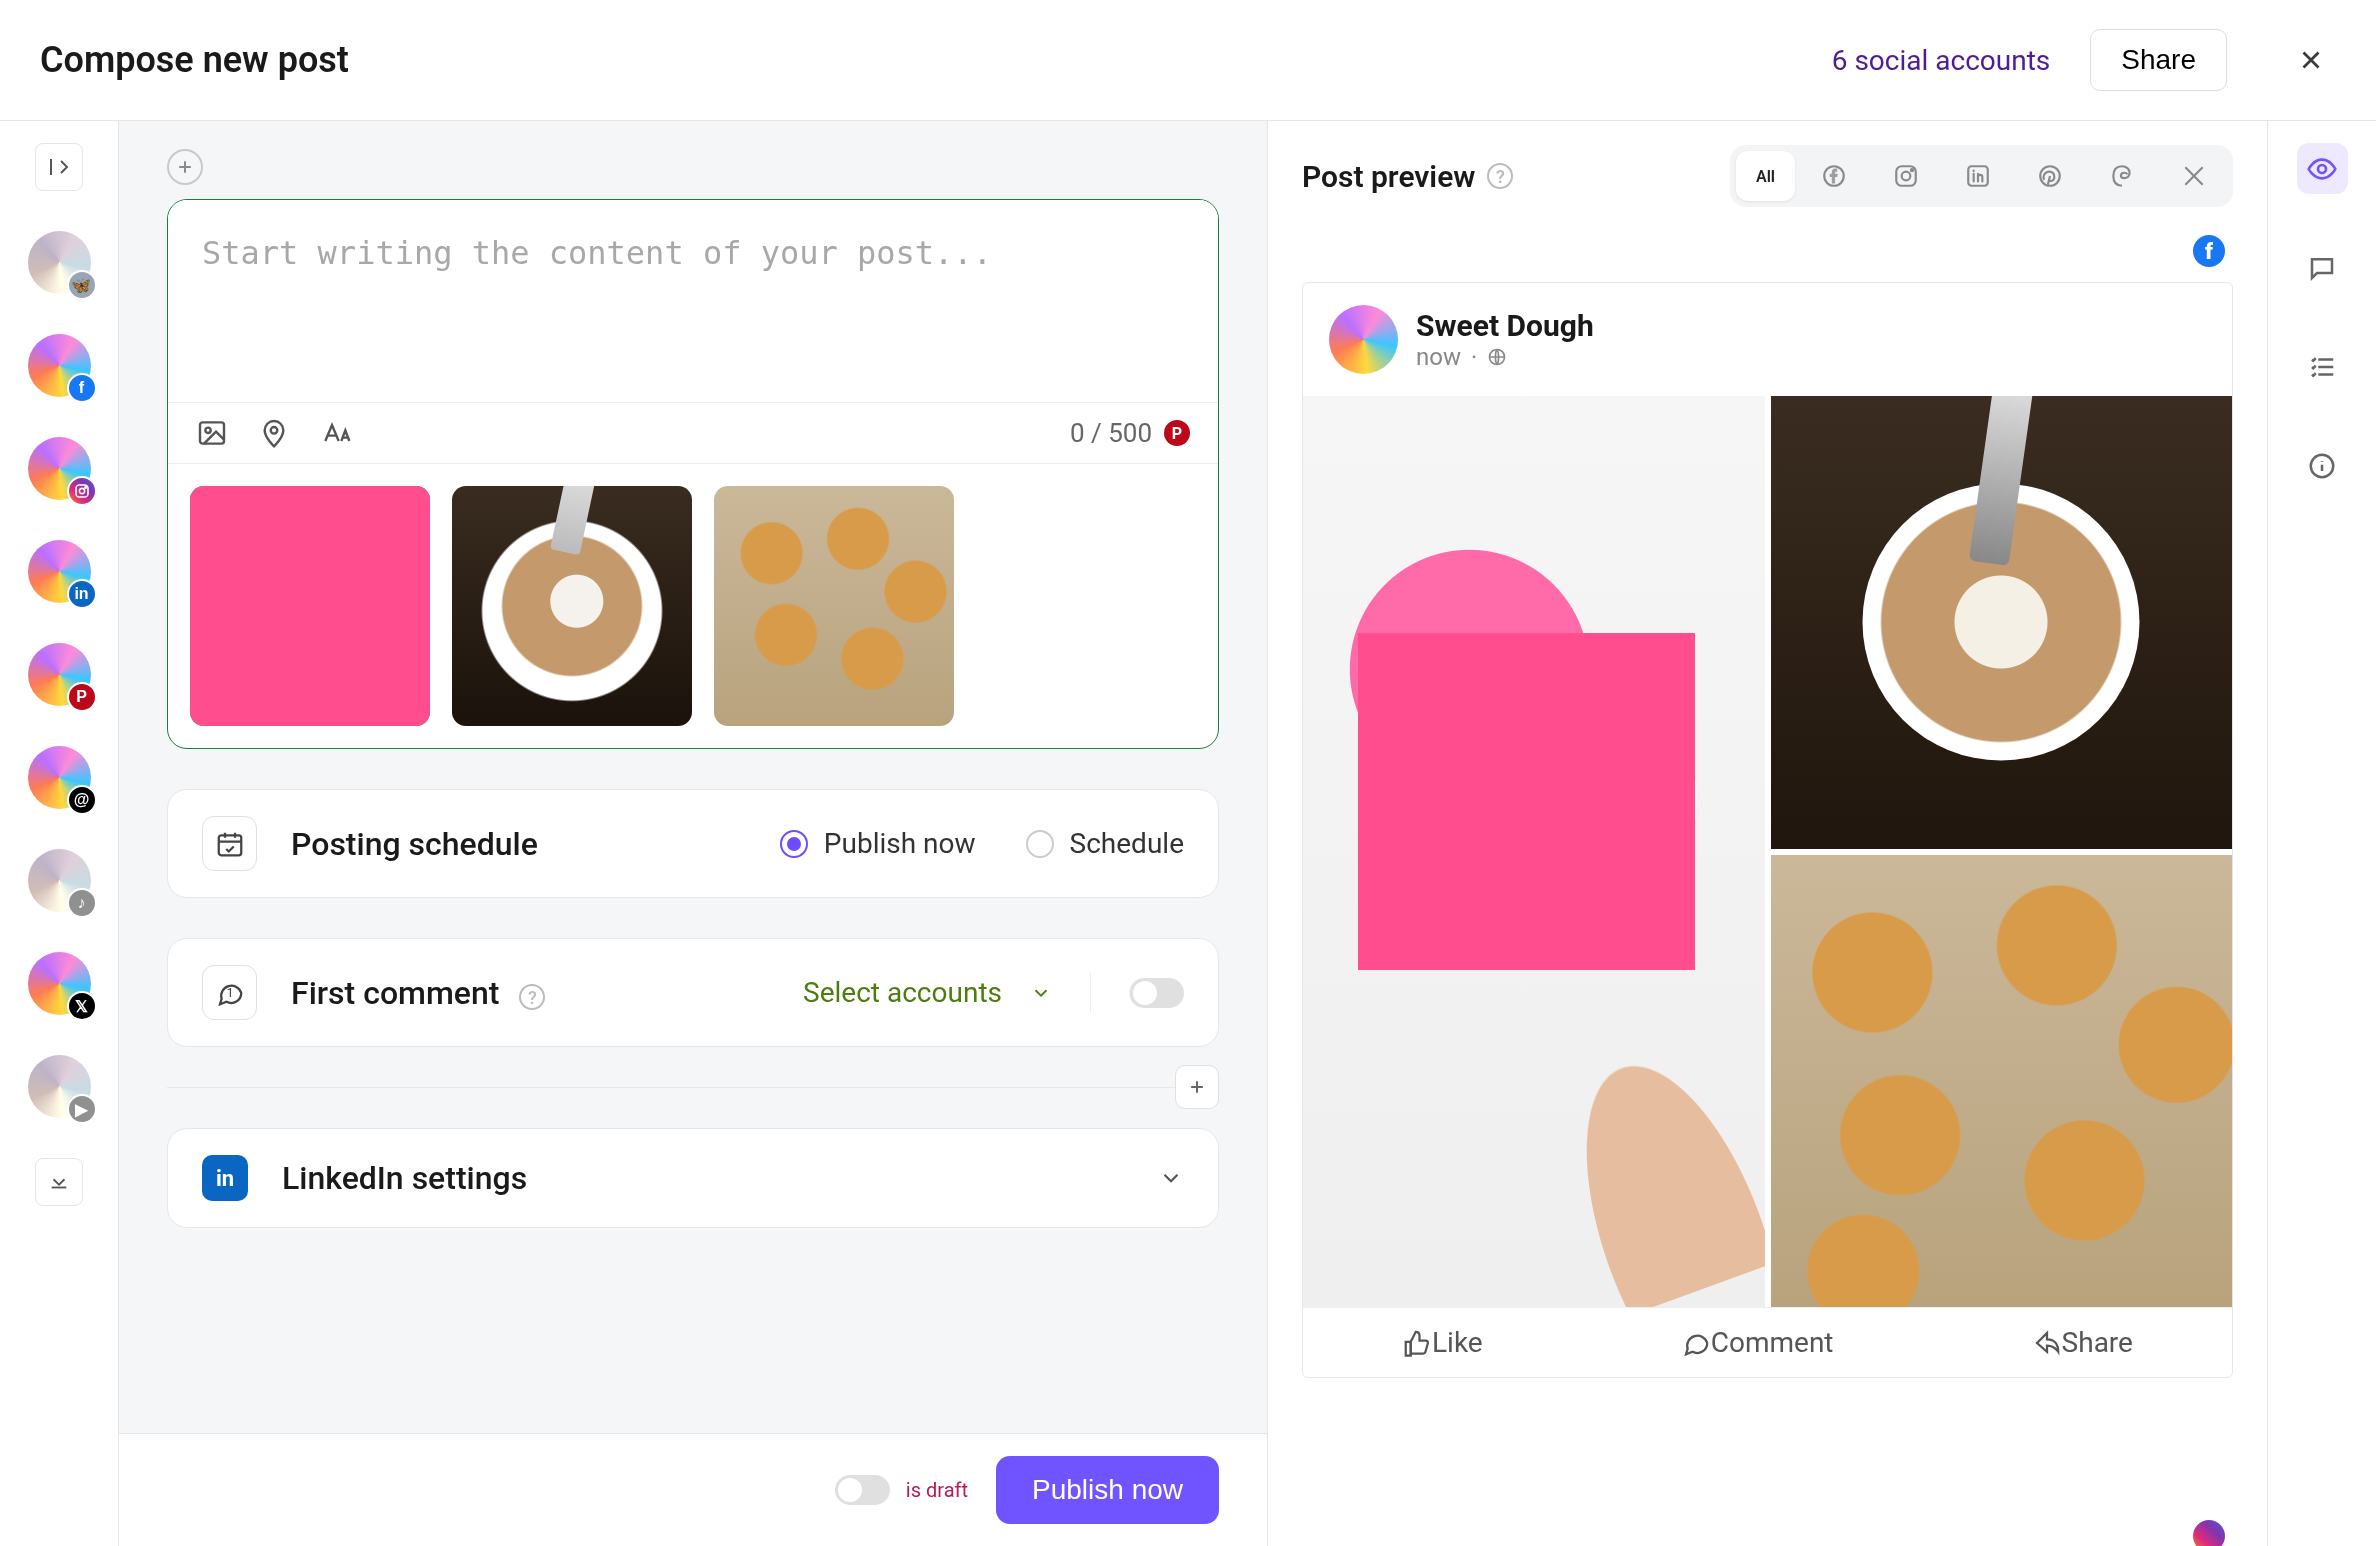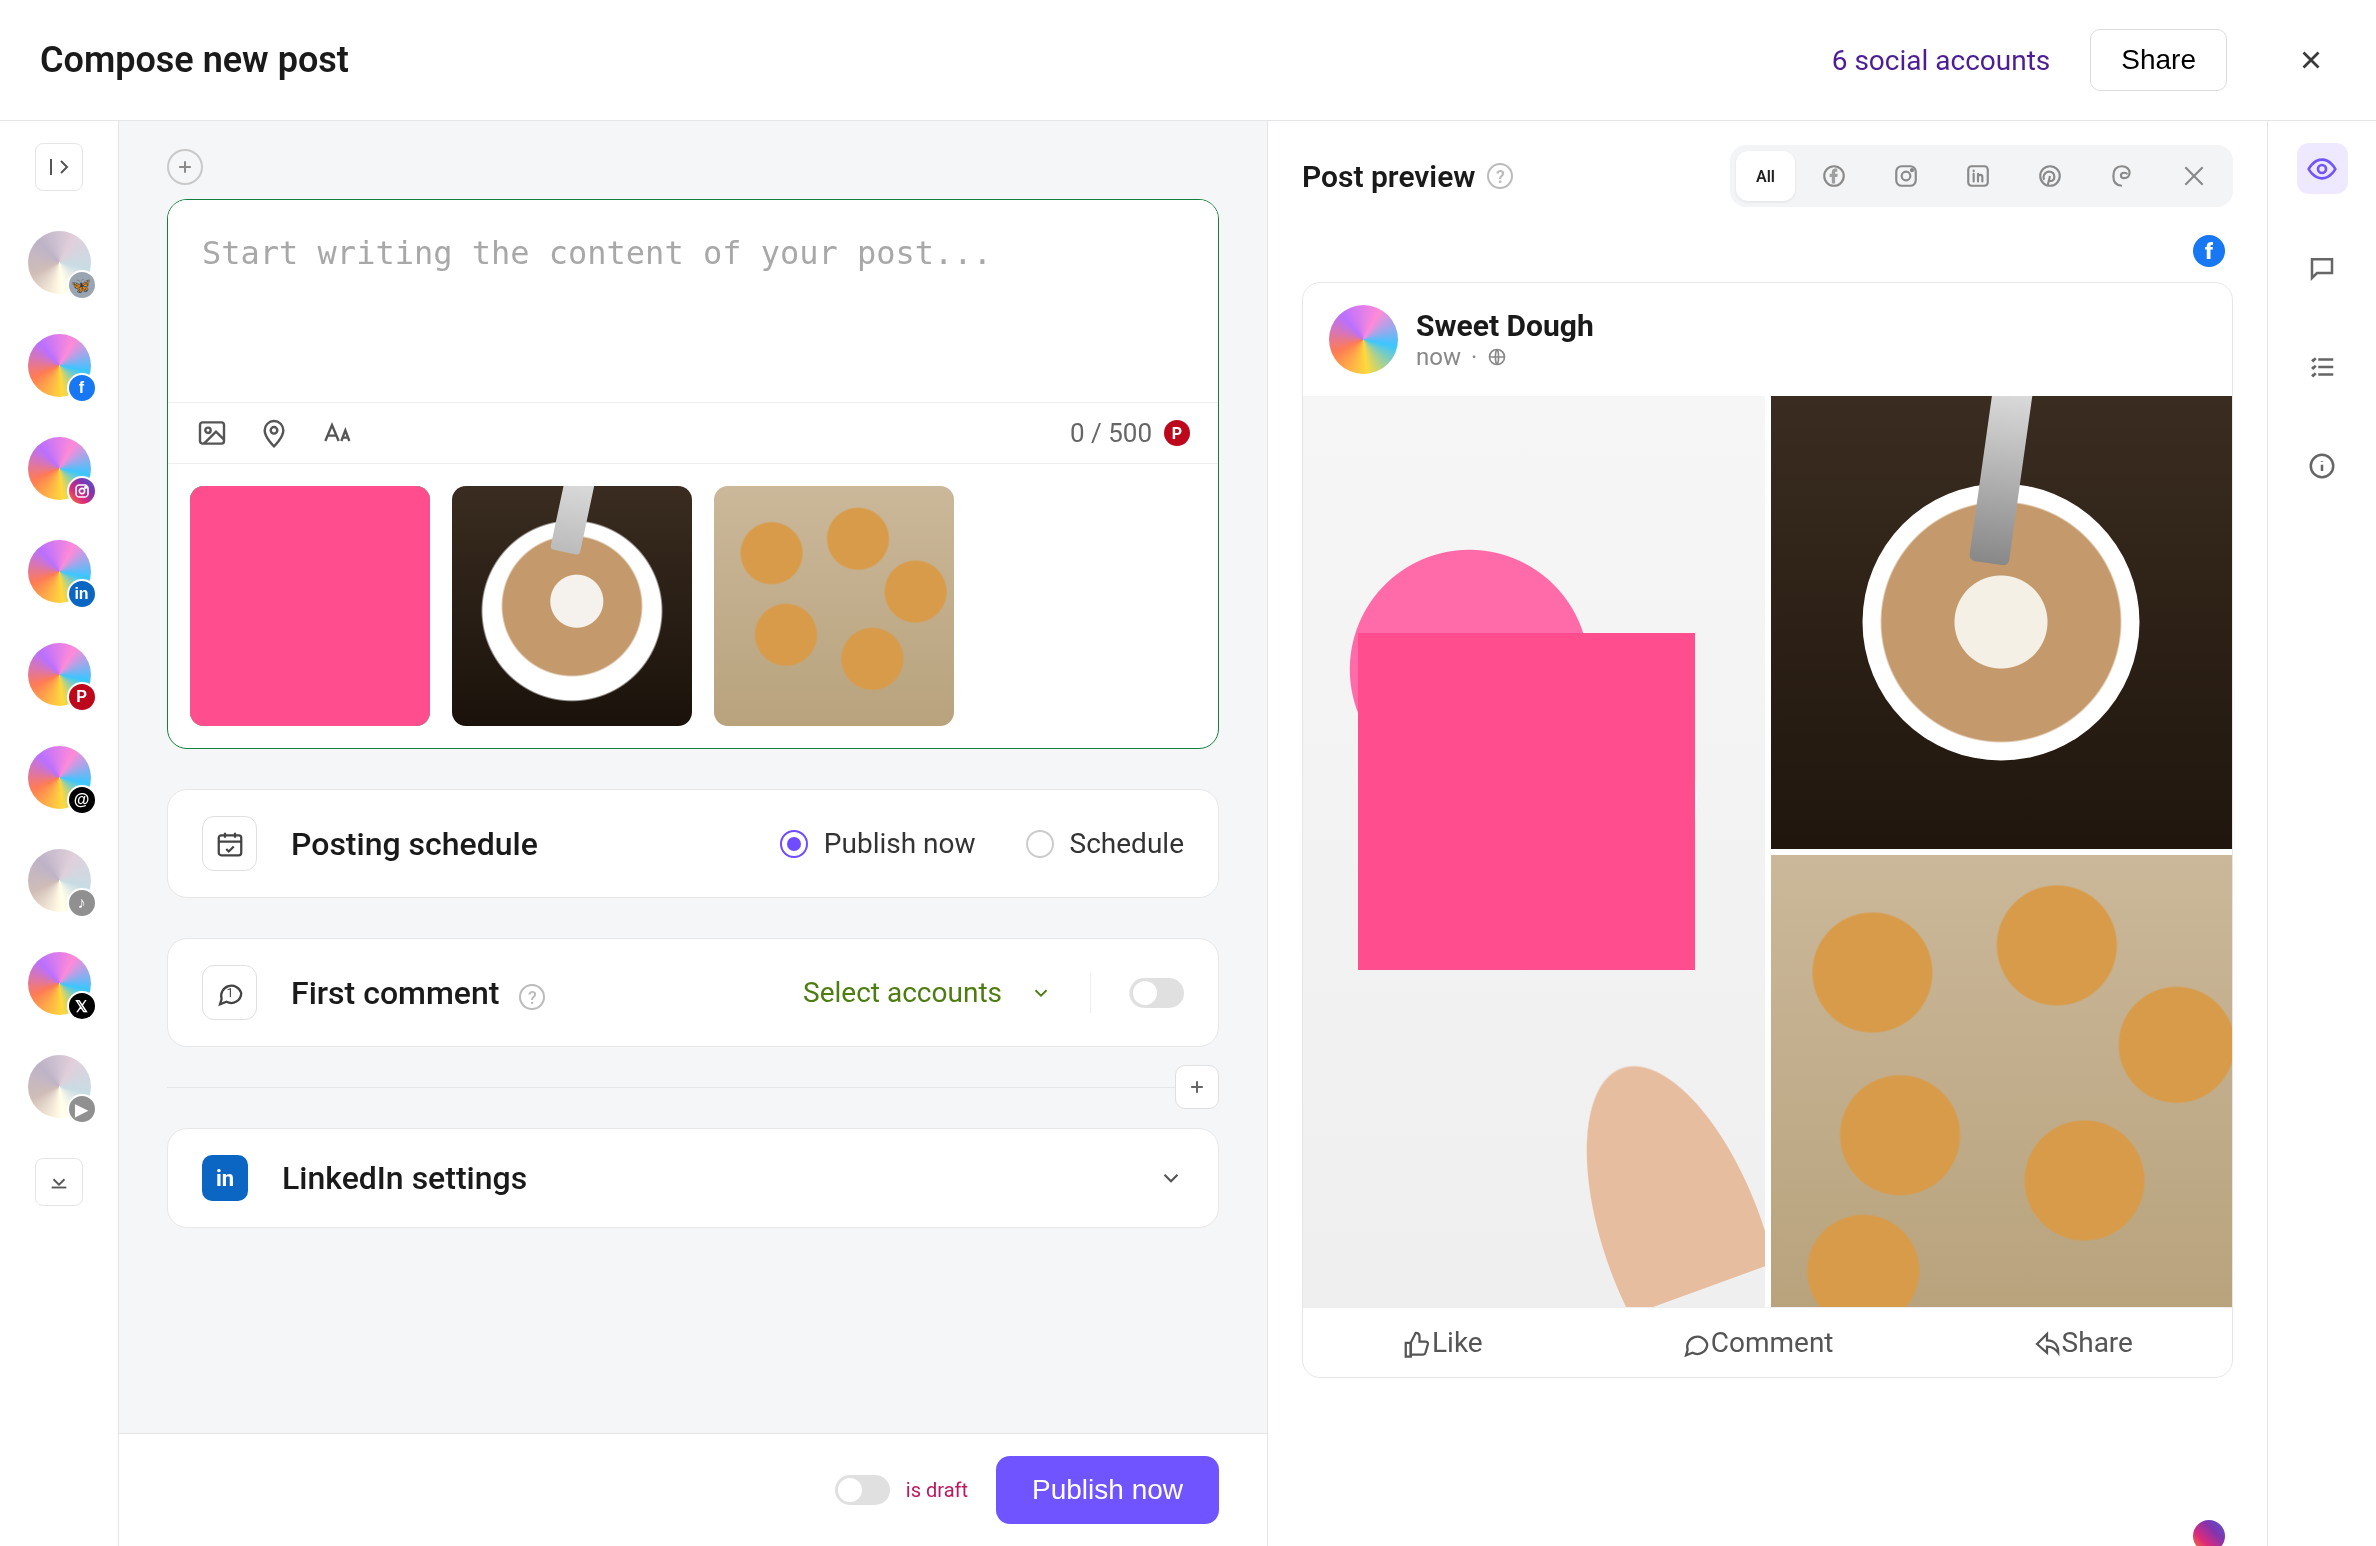--- a/index.html
+++ b/index.html
@@ -291,21 +291,21 @@
 }
 .net-tab {
   padding:12px 20px; border-radius:12px; cursor:pointer; color:#8a8a8a;
   display:flex; align-items:center; justify-content:center;
 }
 .net-tab.active { background:#fff; color:#222; font-weight:600; box-shadow:0 1px 3px rgba(0,0,0,0.08);}
 .preview-scroll { flex:1; overflow-y:auto; padding: 0 34px 40px; position:relative;}
 .fb-corner { position:absolute; right:42px; top:4px; width:32px; height:32px; border-radius:50%; background:#1877f2; display:flex; align-items:center; justify-content:center; color:#fff; font-weight:900; font-size:22px; }
 .ig-corner { position:absolute; right:42px; width:32px; height:32px; border-radius:50%; background:linear-gradient(45deg,#f58529,#dd2a7b,#8134af,#515bd4);}
 .post-card {
-  background:#fff; border:1px solid #e6e6e6; border-radius:18px; margin-top:51px;
+  background:#fff; border:1px solid #e6e6e6; border-radius:6px; margin-top:51px;
   overflow:hidden;
 }
 .post-hdr { display:flex; align-items:center; gap:18px; padding:22px 26px;}
 .post-avatar { width:69px; height:69px; border-radius:50%;
   background: conic-gradient(from 30deg, #ff8ad8, #3bc6ff, #ffd93c, #ff7b54, #b970ff, #ff8ad8);
 }
 .post-name { font-size:30px; font-weight:700; }
 .post-meta { font-size:24px; color:#888; display:flex; align-items:center; gap:10px;}
 .post-grid {
   display:grid; grid-template-columns: 1fr 1fr; grid-template-rows: 1fr 1fr; gap:6px;
@@ -359,21 +359,21 @@
     radial-gradient(circle at 22% 26%, #d89b4a 0 59px, transparent 61px),
     radial-gradient(circle at 62% 20%, #d89b4a 0 59px, transparent 61px),
     radial-gradient(circle at 88% 42%, #d89b4a 0 57px, transparent 59px),
     radial-gradient(circle at 28% 62%, #d89b4a 0 59px, transparent 61px),
     radial-gradient(circle at 68% 72%, #d89b4a 0 59px, transparent 61px),
     radial-gradient(circle at 20% 92%, #d89b4a 0 55px, transparent 57px);
 }
 .post-actions {
   display:flex; justify-content:space-around; align-items:center; padding:18px 0; border-top:1px solid #eee;
 }
-.pa { display:flex; align-items:flex-end; color:#555; font-size:28px; cursor:pointer;}
+.pa { display:flex; align-items:center; color:#555; font-size:28px; cursor:pointer;}
 
 .right-rail {
   width:109px; border-left:1px solid #e5e5e5; display:flex; flex-direction:column; align-items:center;
   padding-top:22px; gap:48px;
 }
 .rr-btn {
   width:51px; height:51px; border-radius:12px; display:flex; align-items:center; justify-content:center;
   cursor:pointer; color:#666;
 }
 .rr-btn.active { background:#eee9ff; color:#7054ff; }

